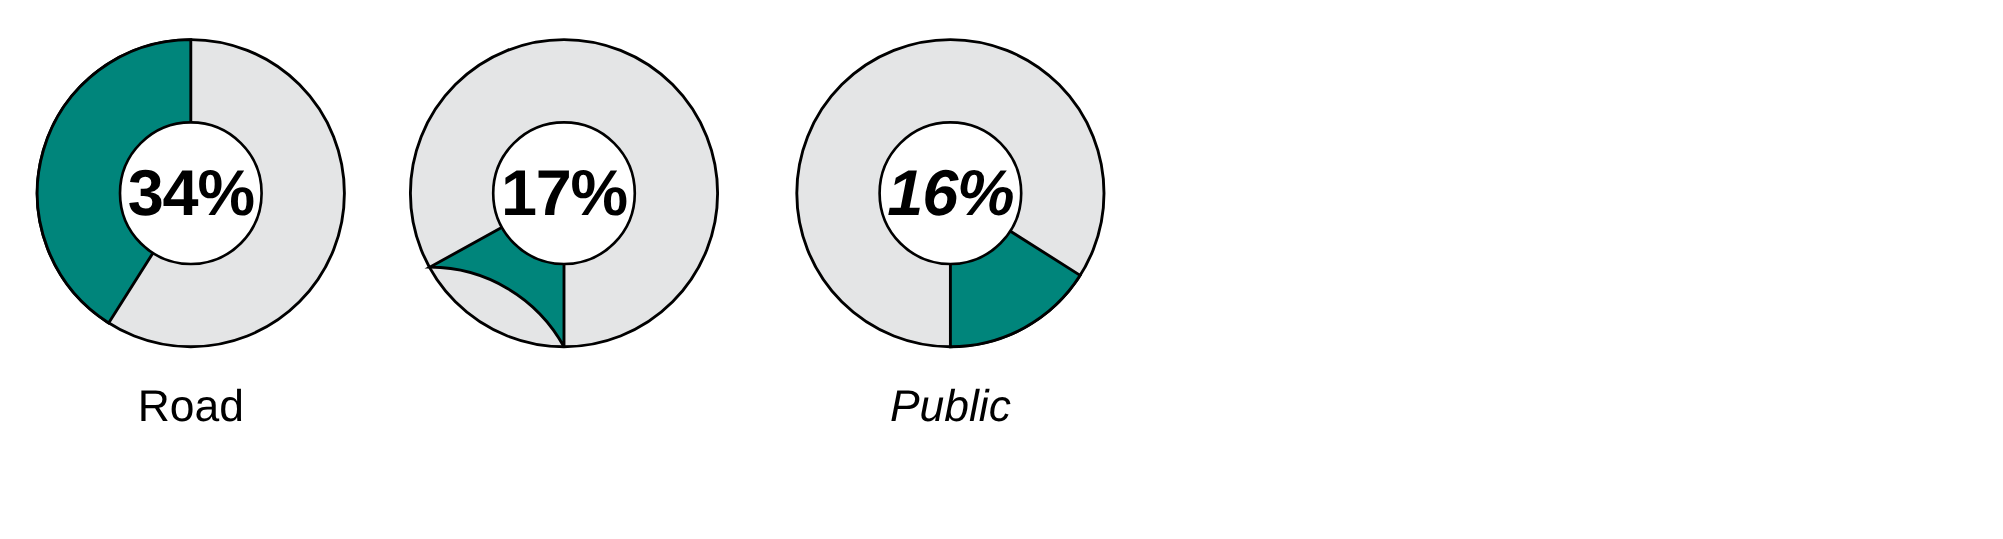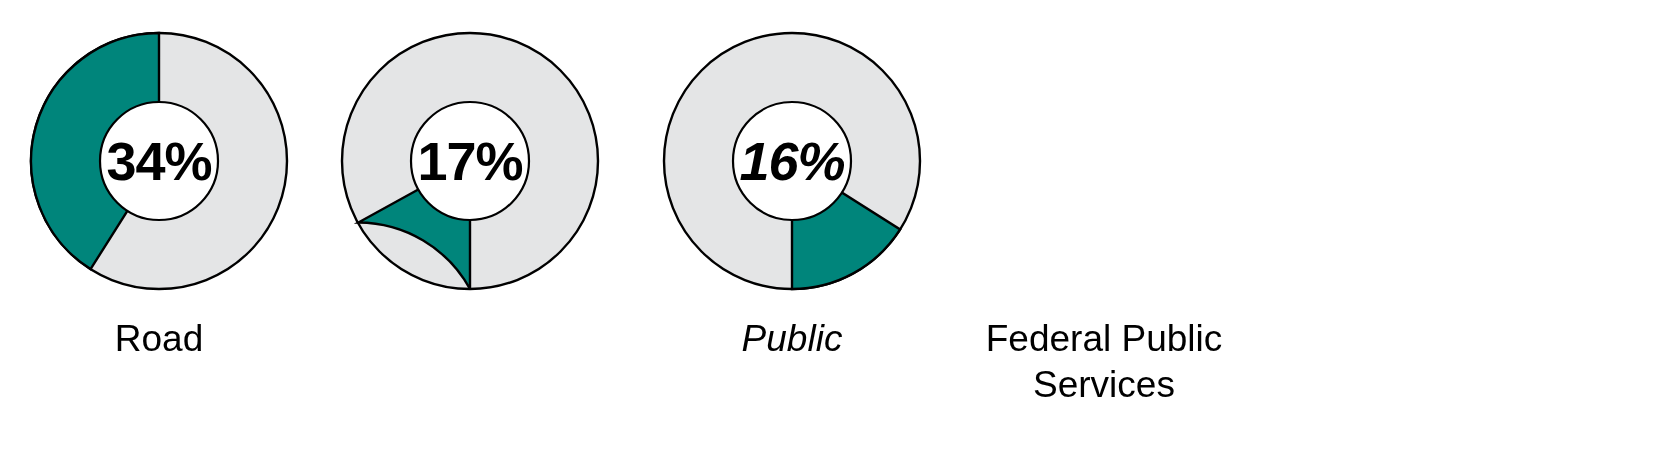--- a/index.html
+++ b/index.html
@@ -96,18 +96,16 @@
         <circle cx="129" cy="129" r="128" fill="#E4E5E6" stroke="#000000" stroke-width="2.4"></circle>
         <path d="M 129 129 L 129 257 A 128 128 0 0 0 237.11 197.45 Z" fill="#00857B" stroke="#000000" stroke-width="2.4"></path>
         <circle cx="129" cy="129" r="59" fill="#FFFFFF" stroke="#000000" stroke-width="2.2"></circle>
         <text class="pct-text" x="129" y="129" text-anchor="middle" dominant-baseline="central">16%</text>
       </svg>
     </div>
     <div class="cat-label">Public</div>
   </div>
 
   <div class="donut-group" style="left:948px;">
-    <div class="cat-label">Federal Public
-Services</div>
   </div>
 
 
 </div>
 
 </body></html>

